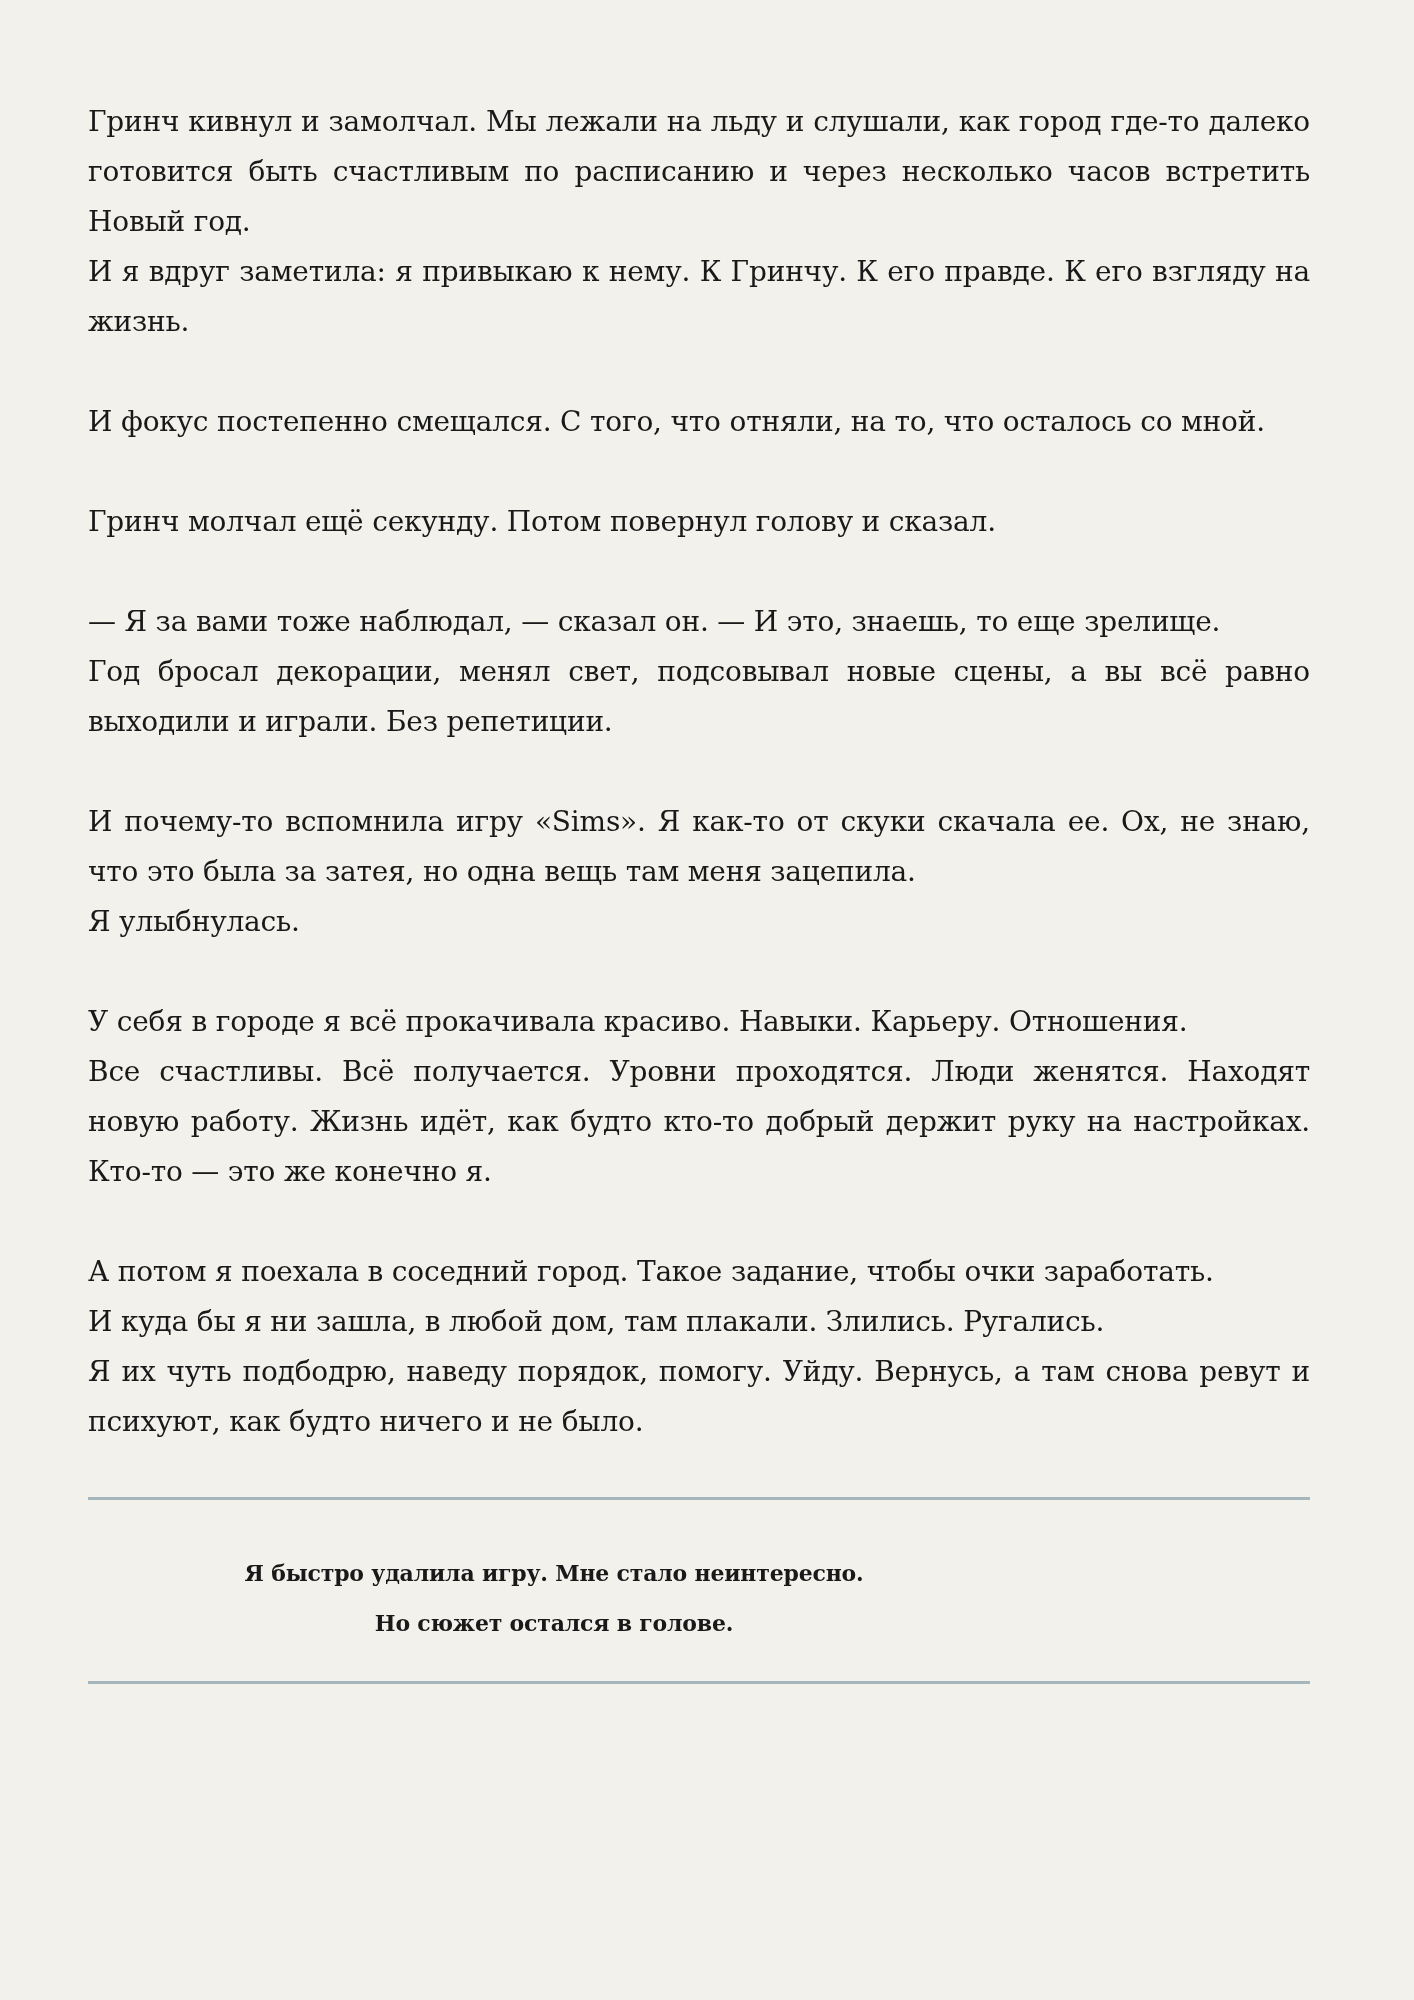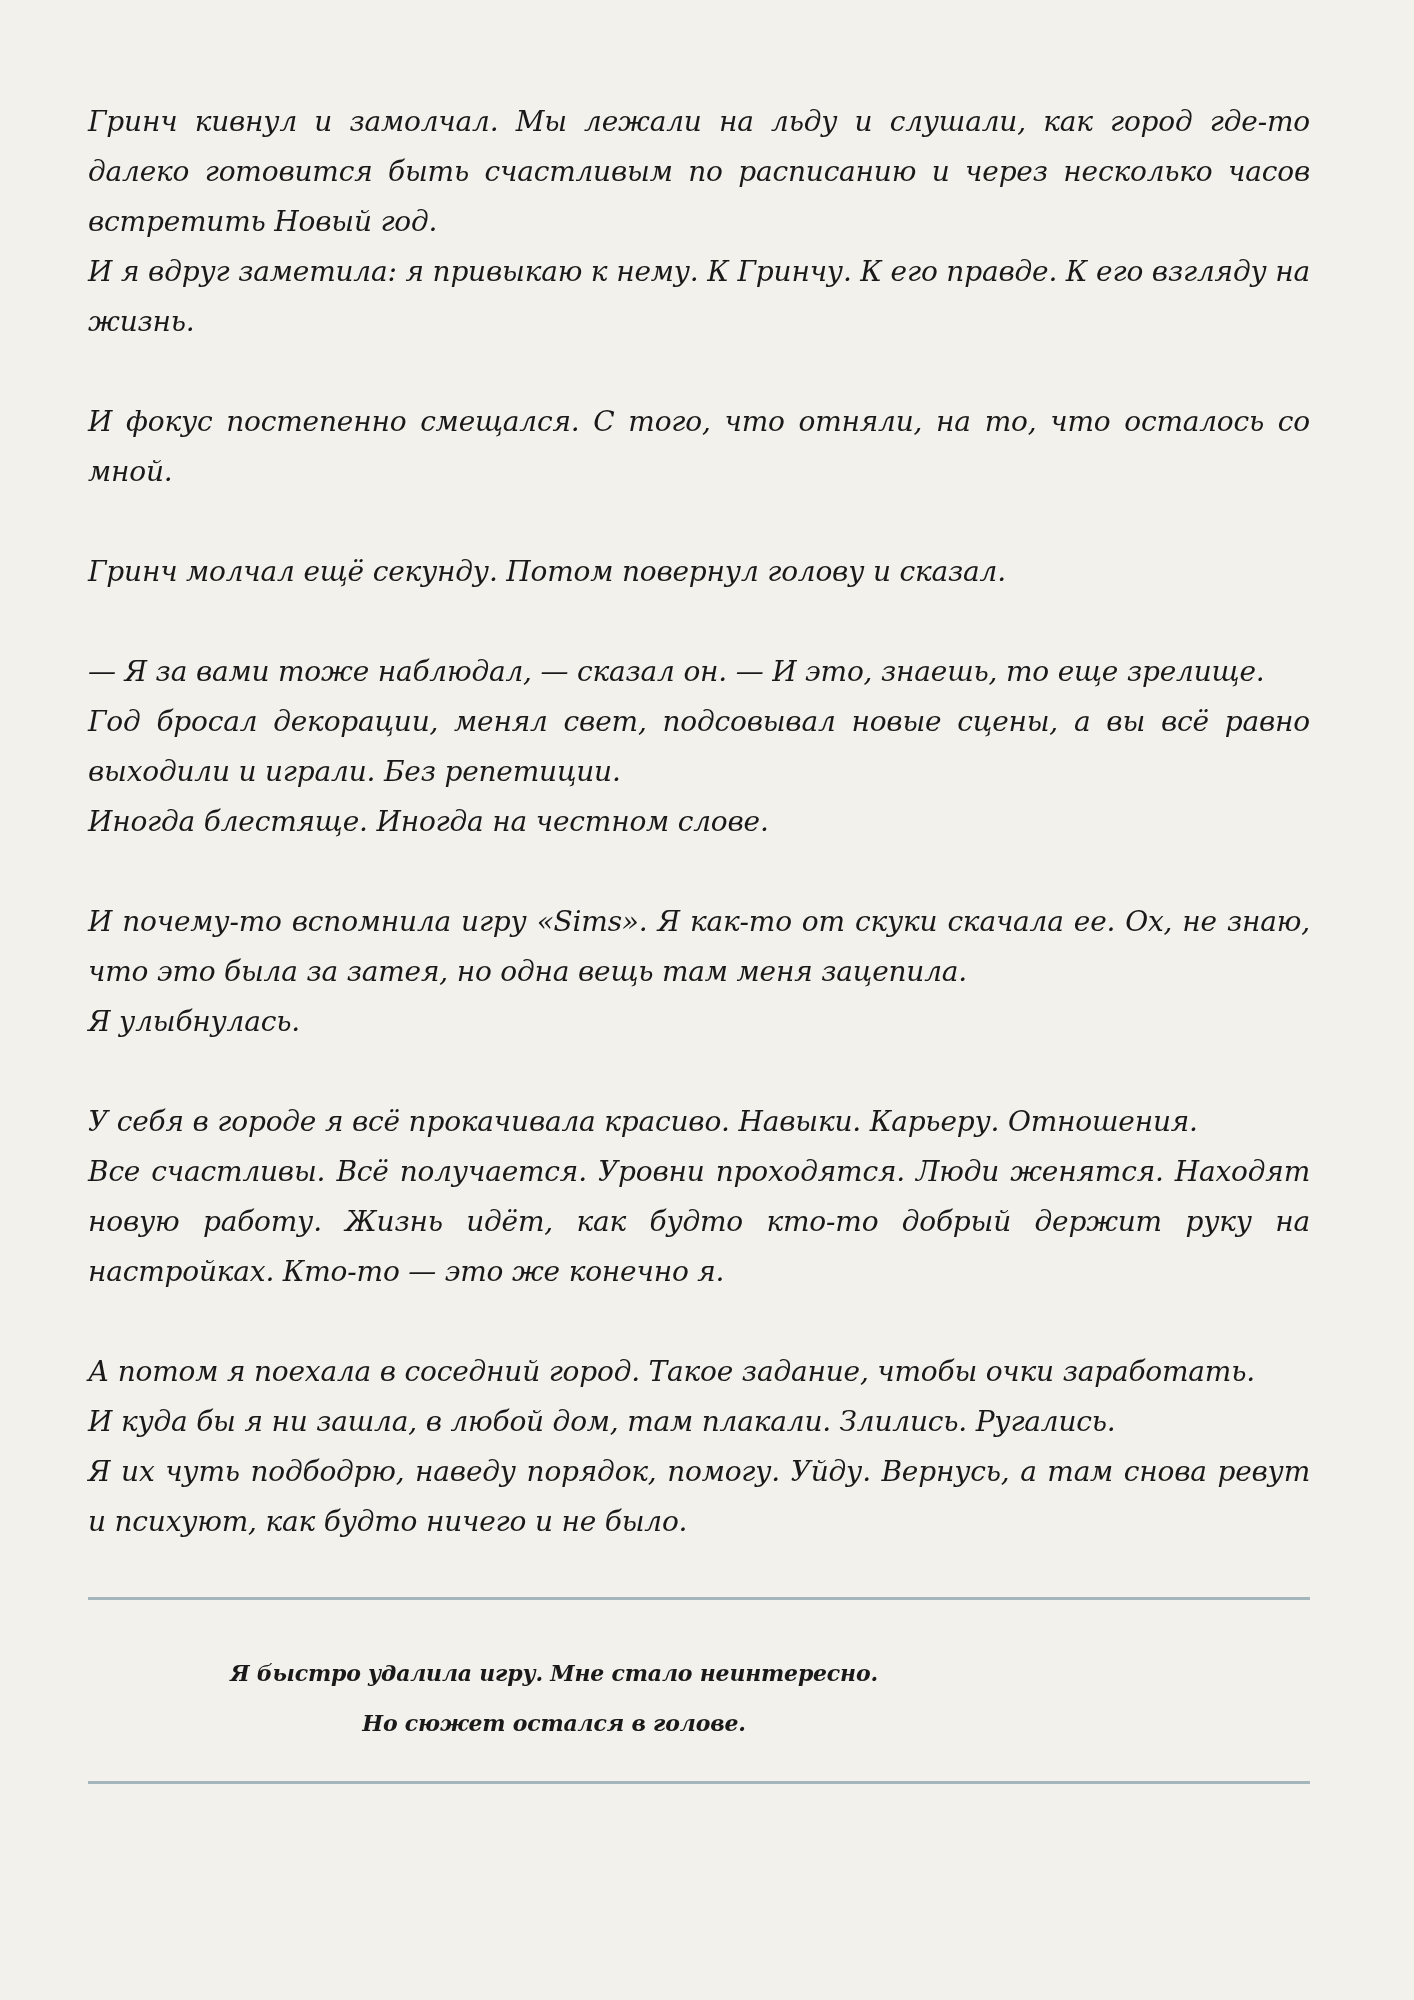--- a/index.html
+++ b/index.html
@@ -17,21 +17,20 @@
     overflow: hidden;
     background: var(--bg, #f2f1ec);
     color: var(--fg, #191919);
     font-family: "DejaVu Serif", "Liberation Serif", serif;
   }
   .page{
     box-sizing: border-box;
     width: 1414px;
     height: 1801px;
     padding: 97px 104px 12px 88px;
-    font-style: italic;
   }
   .block{
     margin: 0 0 50px 0;
   }
   .line{
     font-size: 28px;
     line-height: 50px;
     text-align: justify;
     letter-spacing: -0.2px;
   }
@@ -69,21 +68,20 @@
     <div class="line">И фокус постепенно смещался. С того, что отняли, на то, что осталось со мной.</div>
   </div>
 
   <div class="block">
     <div class="line">Гринч молчал ещё секунду. Потом повернул голову и сказал.</div>
   </div>
 
   <div class="block">
     <div class="line">— Я за вами тоже наблюдал, — сказал он. — И это, знаешь, то еще зрелище.</div>
     <div class="line">Год бросал декорации, менял свет, подсовывал новые сцены,  а вы всё равно выходили и играли. Без репетиции.</div>
-    <div class="line">Иногда блестяще. Иногда на честном слове.</div>
   </div>
 
   <div class="block">
     <div class="line">И почему-то вспомнила игру «Sims». Я как-то от скуки скачала ее. Ох, не знаю, что это была за затея, но одна вещь там меня зацепила.</div>
     <div class="line">Я улыбнулась.</div>
   </div>
 
   <div class="block">
     <div class="line">У себя в городе я всё прокачивала красиво. Навыки. Карьеру. Отношения.</div>
     <div class="line">Все счастливы. Всё получается. Уровни проходятся. Люди женятся. Находят новую работу. Жизнь идёт, как будто кто-то добрый держит руку на настройках. Кто-то — это же конечно я.</div>

